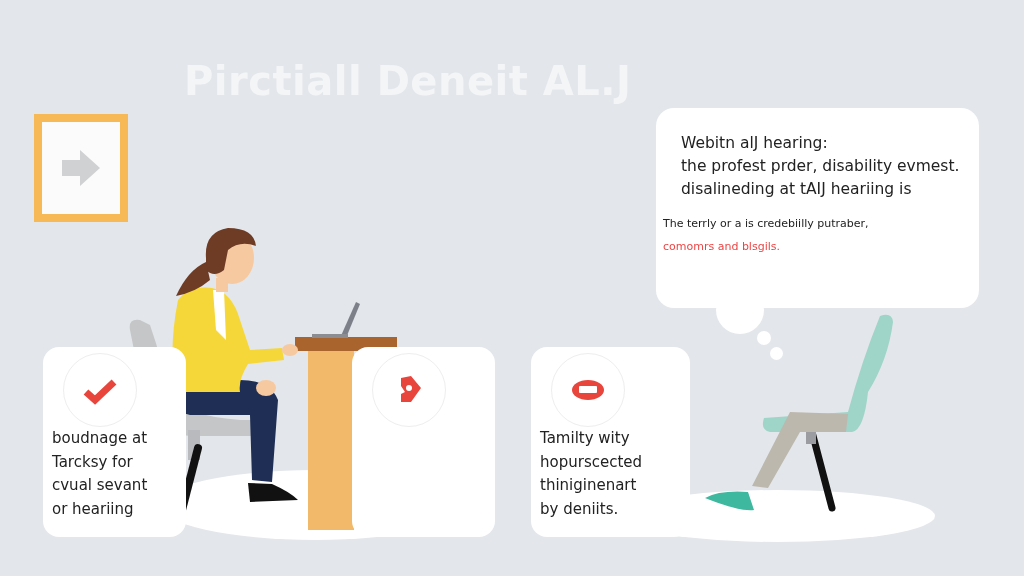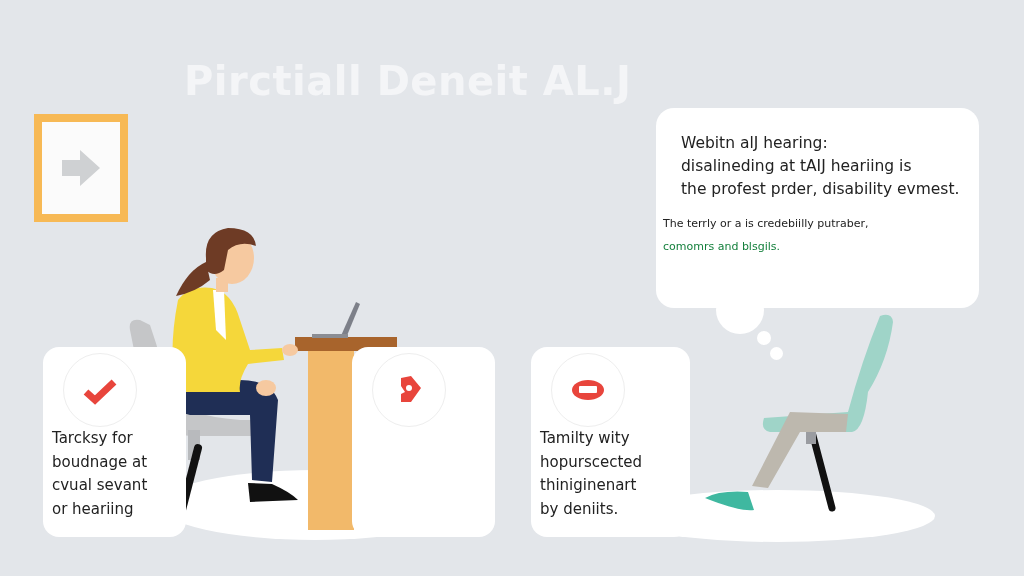--- a/index.html
+++ b/index.html
@@ -18,21 +18,21 @@
     border: 8px solid #f7b955; background: #fbfbfb;
   }
   .arrow-box svg { position: absolute; left: 20px; top: 28px; }
 
   .speech {
     position: absolute; left: 656px; top: 60px; width: 323px; height: 200px;
     background: #ffffff; border-radius: 18px; margin-top: 48px;
   }
   .speech .p1 { position: absolute; left: 25px; top: 24px; font-size: 15.5px; line-height: 23px; color: #222; }
   .speech .p2 { position: absolute; left: 7px; top: 104px; font-size: 11px; line-height: 23px; color: #222; }
-  .speech .red { color: #15803d; }
+  .speech .red { color: #ef4444; }
   .tail { position: absolute; left: 670px; top: 256px; }
   .thought1 { position:absolute; left:716px; top:286px; width:48px; height:48px; border-radius:50%; background:#fff; }
   .thought2 { position:absolute; left:757px; top:331px; width:14px; height:14px; border-radius:50%; background:#fff; }
   .thought3 { position:absolute; left:770px; top:347px; width:13px; height:13px; border-radius:50%; background:#fff; }
 
   .floor1 { position:absolute; left:160px; top:470px; width:310px; height:70px; border-radius:50%; background:#fff; }
   .floor2 { position:absolute; left:620px; top:490px; width:315px; height:52px; border-radius:50%; background:#fff; }
 
   .card {
     position: absolute; top: 347px; width: 143px; height: 190px;
@@ -60,22 +60,22 @@
 
 <div class="arrow-box">
   <svg width="40" height="36" viewBox="0 0 40 36">
     <polygon points="0,10 18,10 18,0 38,18 18,36 18,26 0,26" fill="#cfd1d3"></polygon>
   </svg>
 </div>
 
 <div class="speech">
   <div class="p1">
     <div>Webitn alJ hearing:</div>
+    <div>the profest prder, disability evmest.</div>
     <div>disalineding at tAIJ heariing is</div>
-    <div>the profest prder, disability evmest.</div>
   </div>
   <div class="p2">
     <div>The terrly or a is credebiilly putraber,</div>
     <div class="red">comomrs and blsgils.</div>
   </div>
 </div>
 <svg class="tail" width="50" height="36" viewBox="0 0 50 36">
   <polygon points="0,0 48,0 34,0 24,30" fill="#fff"></polygon>
   <polygon points="6,0 40,0 26,32" fill="#fff"></polygon>
 </svg>
@@ -125,22 +125,22 @@
   <path d="M705,498 Q720,490 748,492 L754,510 Q740,512 705,498 Z" fill="#3fb8a0"></path>
 </svg>
 
 <div class="card" id="card1">
   <div class="icon-circle">
     <svg width="36" height="36" viewBox="0 0 36 36">
       <polyline points="4,20 13,28 32,10" fill="none" stroke="#e8453c" stroke-width="7" stroke-linejoin="miter"></polyline>
     </svg>
   </div>
   <div class="text">
+    <div>boudnage at</div>
     <div>Tarcksy for</div>
-    <div>boudnage at</div>
     <div>cvual sevant</div>
     <div>or heariing</div>
   </div>
 </div>
 
 <div class="card" id="card2">
   <div class="icon-circle">
     <svg width="36" height="36" viewBox="0 0 36 36">
       <polygon points="10,6 20,4 30,16 20,30 10,30 10,22 14,20 10,14" fill="#e8453c"></polygon>
       <circle cx="18" cy="16" r="3" fill="#fff"></circle>

